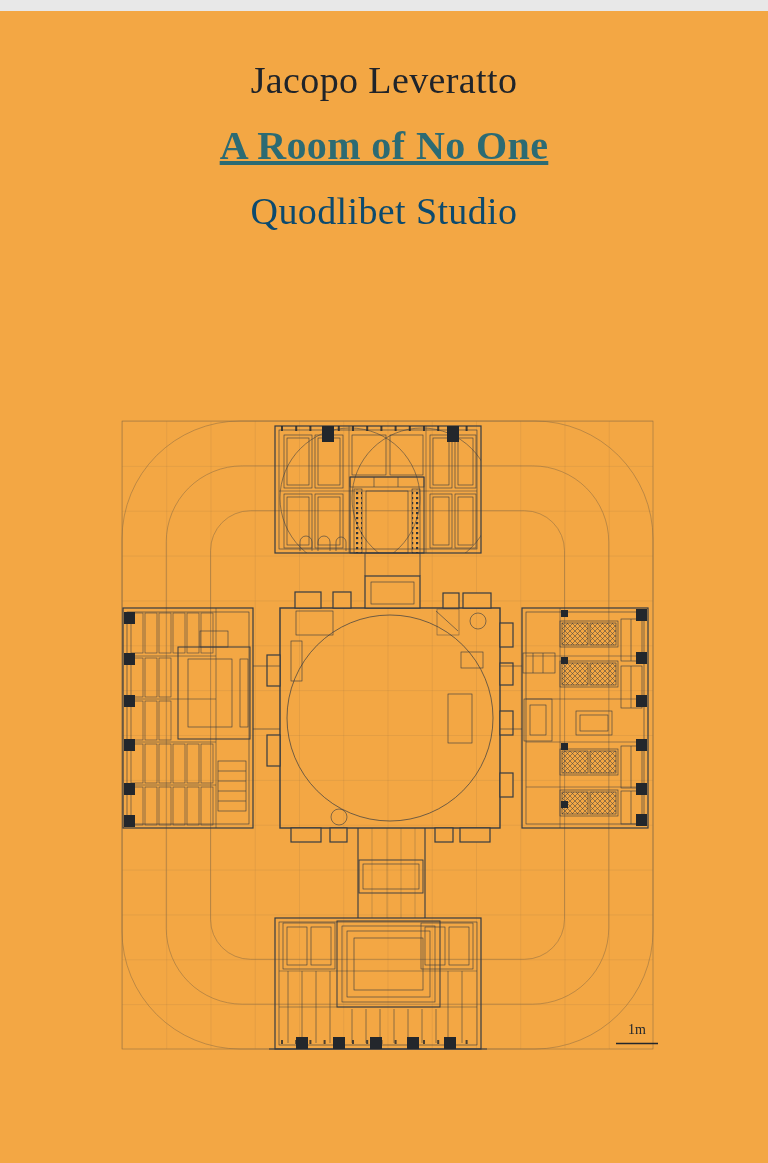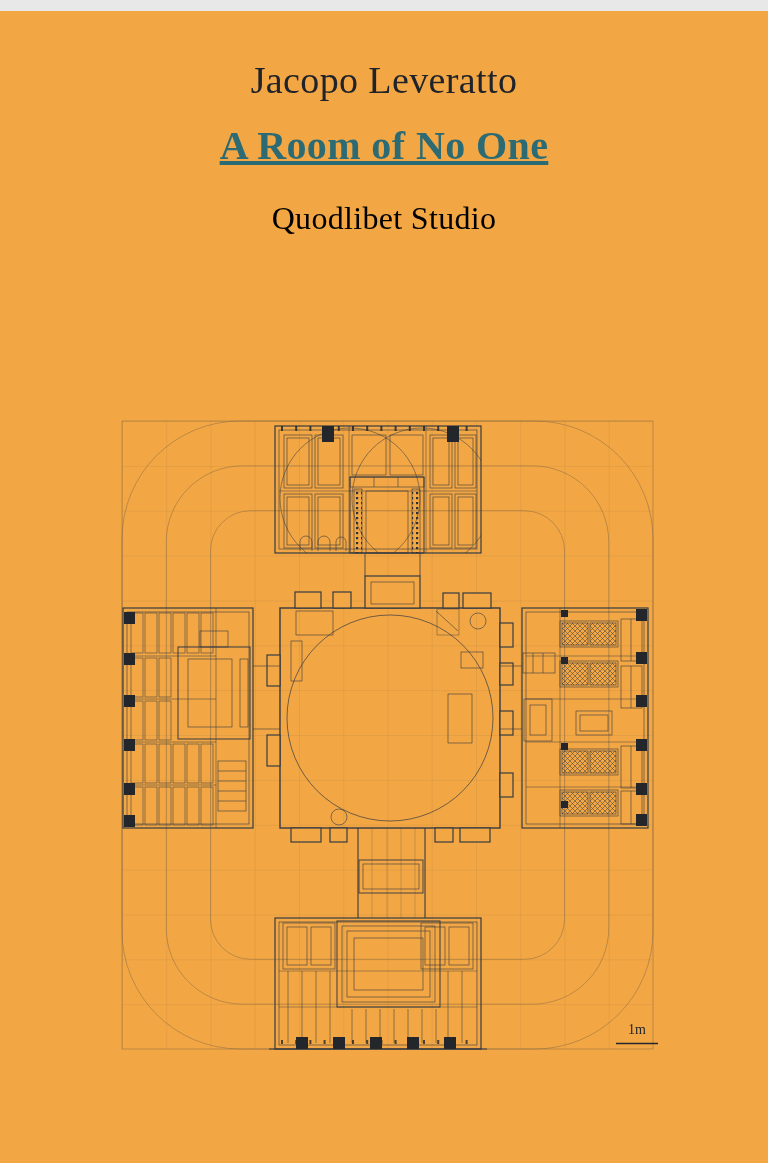--- a/index.html
+++ b/index.html
@@ -15,23 +15,23 @@
     position:absolute;top:49px;left:0;width:100%;
     text-align:center;font-size:38px;line-height:1.1;
     color:#20242a;letter-spacing:.01em;
   }
   .title{
     position:absolute;top:113px;left:0;width:100%;
     text-align:center;font-size:40px;line-height:1.1;font-weight:bold;
     color:#2C6B73;letter-spacing:.01em;text-decoration:underline;
   }
   .publisher{
-    position:absolute;top:190px;left:0;width:100%;
-    text-align:center;font-size:32px;line-height:1.1;
-    color:#000000;letter-spacing:.01em;
+    position:absolute;top:180px;left:0;width:100%;
+    text-align:center;font-size:38px;line-height:1.1;
+    color:#0c4a6e;letter-spacing:.01em;
   }
   svg.plan{position:absolute;left:0;top:0;}
   .scale-text{font-family:"Liberation Serif","DejaVu Serif",serif;font-size:14px;fill:#23272c;}
 </style>
 </head>
 <body>
 
 <div class="cover">
 
   <div class="author">Jacopo Leveratto</div>

